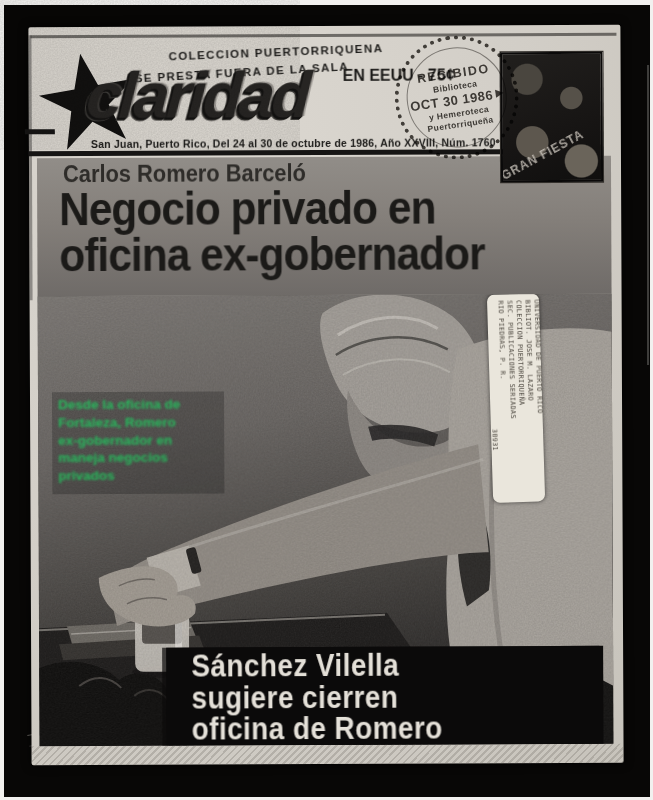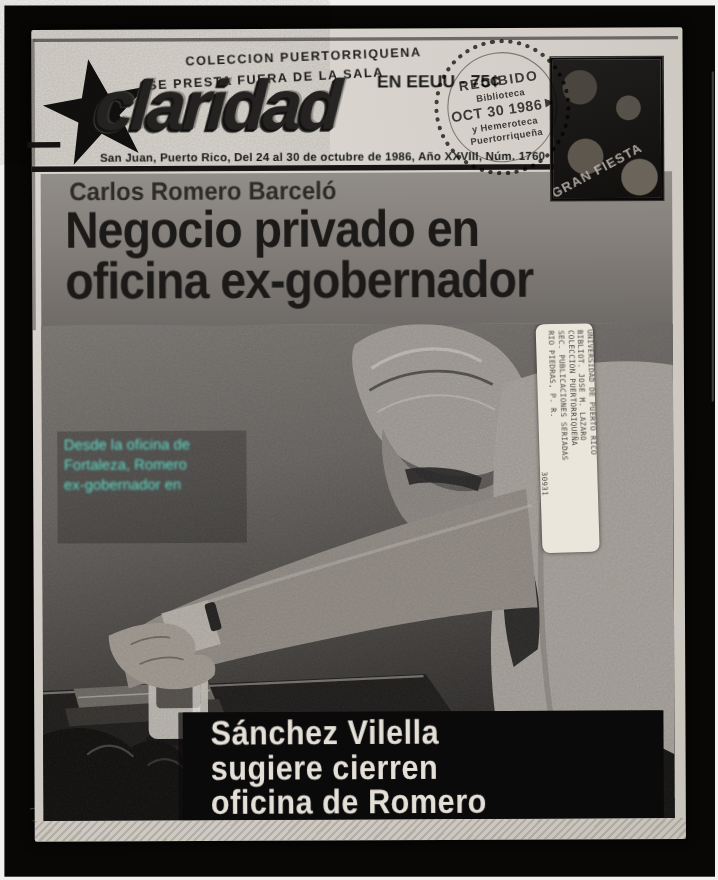--- a/index.html
+++ b/index.html
@@ -58,22 +58,22 @@
   .lead{position:absolute;left:8px;top:131px;width:574px;height:138px;
         background:linear-gradient(180deg,#918d88 0%,#847f7a 45%,#6f6b68 100%);}
   .kicker{position:absolute;left:26px;top:3px;font-size:23px;font-weight:800;color:#2e2c29;
           transform:scaleX(.95);transform-origin:left;filter:blur(.45px);letter-spacing:0;white-space:nowrap;}
   .headline{position:absolute;left:22px;top:28px;font-size:47px;font-weight:800;color:#1b1a18;
             line-height:.98;transform:scaleX(.9);transform-origin:left;filter:blur(.45px);
             letter-spacing:-1px;white-space:nowrap;}
 
   
   .photo{position:absolute;left:8px;top:269px;width:574px;height:450px;overflow:hidden;background:#514e4b;}
-  .caption{position:absolute;left:20px;top:100px;width:170px;font-size:13.5px;font-weight:normal;
-           line-height:1.32;color:#5eead4;filter:blur(.9px);opacity:.9;}
+  .caption{position:absolute;left:20px;top:100px;width:170px;font-size:13.5px;font-weight:bold;
+           line-height:1.32;color:#22c55e;filter:blur(.9px);opacity:.9;}
   .caption div{white-space:nowrap;}
 
   
   .lib-label{position:absolute;left:452px;top:0px;width:52px;height:208px;background:#eae6dc;
              border-radius:7px;box-shadow:0 0 4px rgba(0,0,0,.6);transform:rotate(-1.5deg);}
   .lib-inner{position:absolute;left:50%;top:50%;width:196px;transform:translate(-50%,-50%) rotate(90deg);
              font-family:"DejaVu Sans Mono",monospace;font-size:6.8px;line-height:1.32;color:#4c473f;
              letter-spacing:.3px;filter:blur(.25px);}
   .lib-num{display:block;padding-left:128px;padding-top:1px;}
 
@@ -205,20 +205,22 @@
           </g>
           <rect width="574" height="450" filter="url(#gw)" opacity=".10"></rect>
           <rect width="574" height="450" filter="url(#gb)" opacity=".16"></rect>
         </svg>
 
         
         <div class="caption">
           <div>Desde la oficina de</div>
           <div>Fortaleza, Romero</div>
           <div>ex-gobernador en</div>
+          <div>maneja negocios</div>
+          <div>privados</div>
         </div>
 
         
         <div class="lib-label">
           <div class="lib-inner">
             <div>UNIVERSIDAD DE PUERTO RICO</div>
             <div>BIBLIOT. JOSE M. LAZARO</div>
             <div>COLECCION PUERTORRIQUEÑA</div>
             <div>SEC. PUBLICACIONES SERIADAS</div>
             <div>RIO PIEDRAS, P. R.</div>

